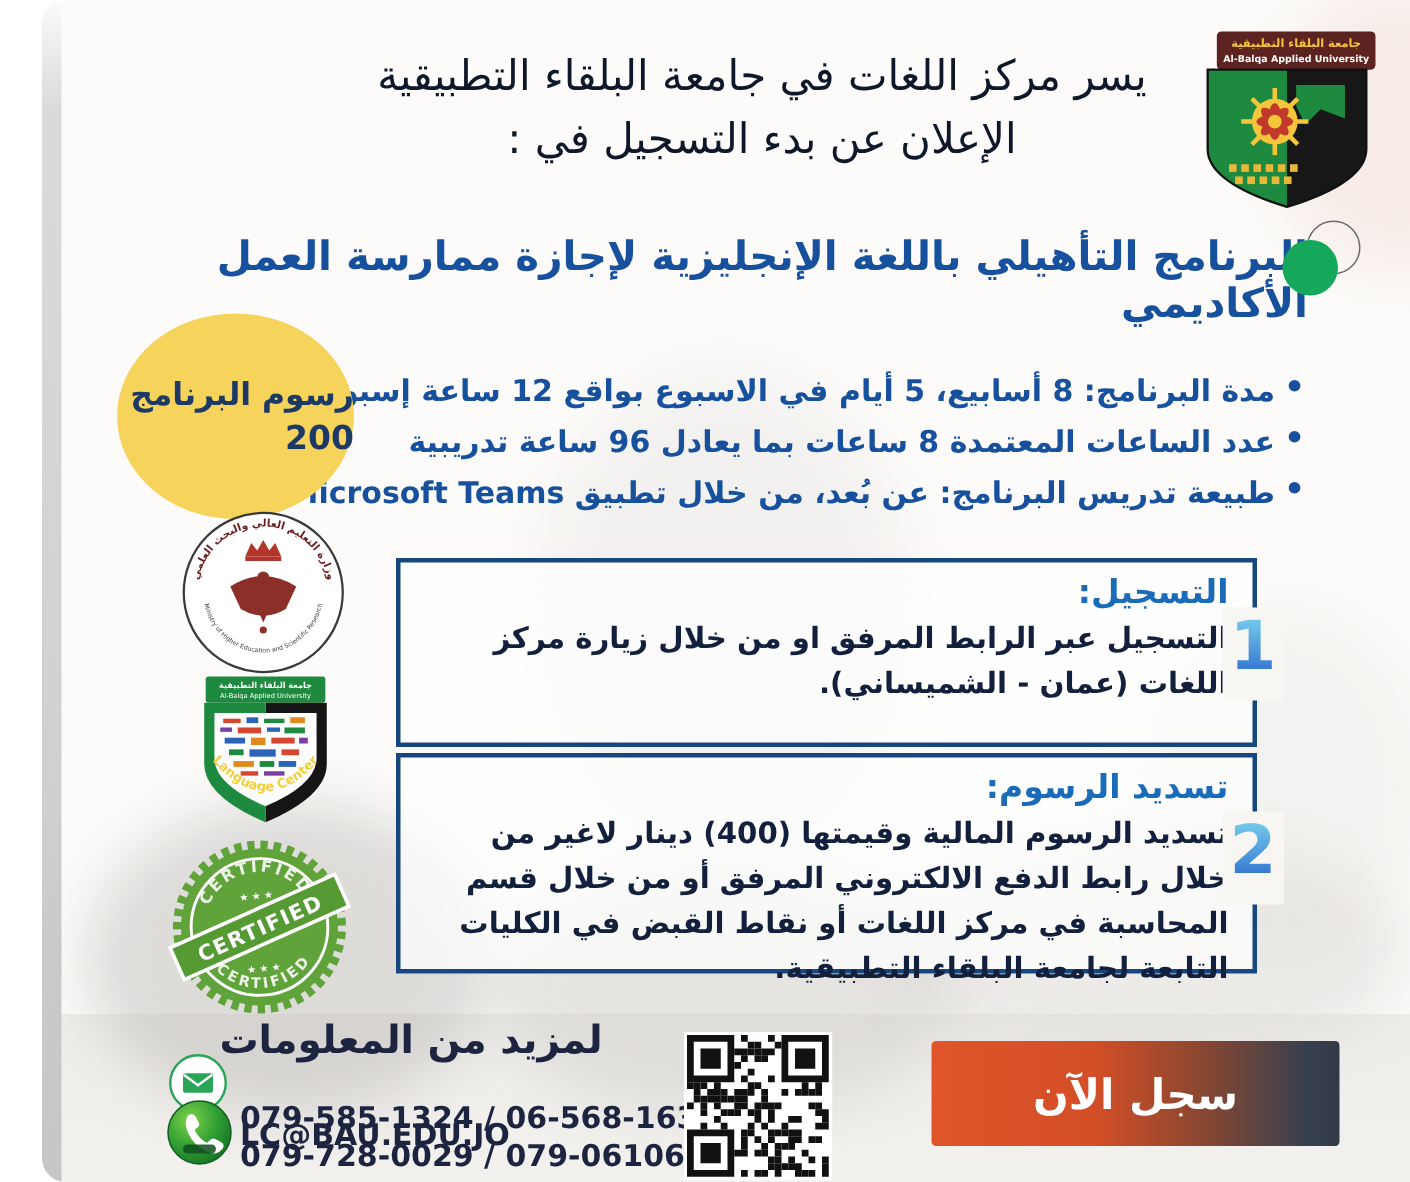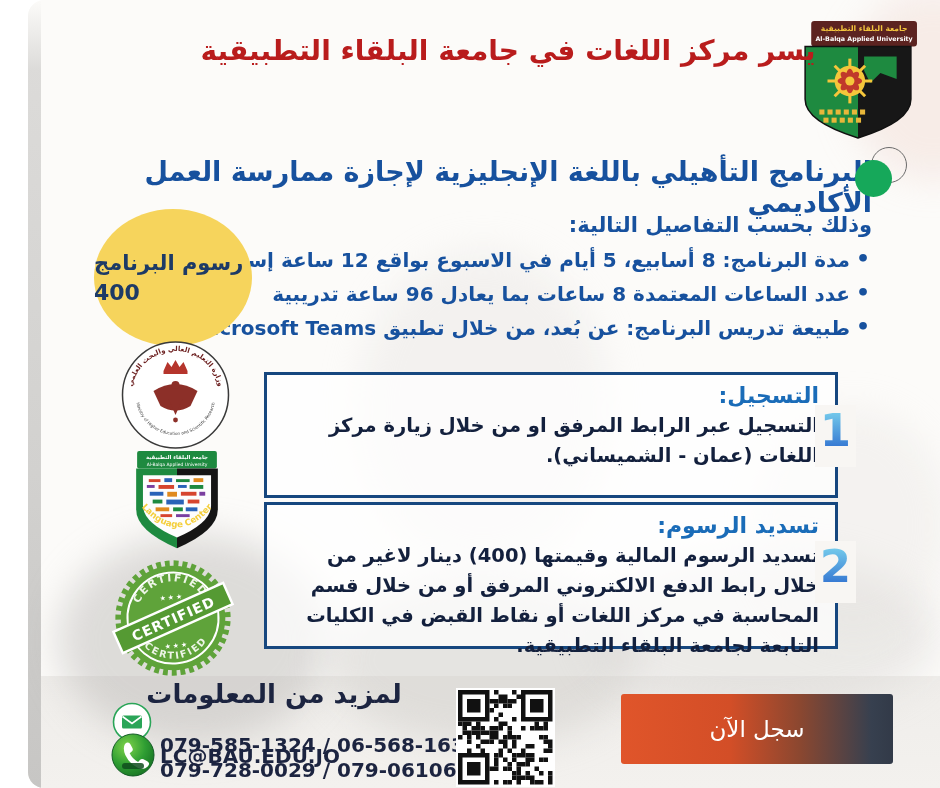--- a/index.html
+++ b/index.html
@@ -15,37 +15,37 @@
   .blob.b1{left:30px;top:535px;width:270px;height:210px;background:rgba(178,176,173,.42);}
   .blob.b2{left:300px;top:575px;width:310px;height:170px;background:rgba(204,202,199,.48);}
   .blob.b3{left:560px;top:555px;width:350px;height:160px;background:rgba(214,212,209,.42);}
   .blob.b4{left:330px;top:250px;width:250px;height:320px;background:rgba(229,227,224,.38);}
   .blob.b5{right:20px;top:410px;width:190px;height:230px;background:rgba(227,225,222,.32);}
   .blob.b6{right:-50px;top:-10px;width:170px;height:190px;background:rgba(233,196,186,.28);}
   .footer-band{position:absolute;left:0;top:676px;width:100%;height:112px;
     background:linear-gradient(180deg,#efedea,#f3f1ee);}
   
   .top-title{position:absolute;top:30px;left:172px;width:616px;text-align:center;
-    color:#b91c1c;font-weight:bold;font-size:28px;line-height:42px;}
+    color:#0f172a;font-weight:normal;font-size:28px;line-height:42px;}
   .uni-logo{position:absolute;top:20px;right:42px;width:136px;height:120px;}
   
   .heading{position:absolute;top:156px;right:96px;left:50px;text-align:right;
     color:#17519e;font-size:27px;font-weight:bold;z-index:1;margin:0;}
   .green-dot{position:absolute;top:160px;right:76px;width:37px;height:37px;border-radius:50%;
     background:#16a85a;z-index:3;}
   .ring-outline{position:absolute;top:147px;right:61px;width:34px;height:34px;border-radius:50%;
     border:1.5px solid #6b6b6b;background:transparent;z-index:2;}
   .details-intro{position:absolute;top:213px;right:96px;font-size:21px;font-weight:bold;color:#17519e;}
   .bullets{position:absolute;top:247px;right:96px;width:768px;list-style:none;margin:0;padding:0;
     color:#17519e;font-size:20px;font-weight:bold;}
   .bullets li{position:relative;padding-right:22px;line-height:26px;margin-bottom:8px;}
   .bullets li::before{content:"\2022";position:absolute;right:2px;top:-1px;font-size:22px;}
   
-  .fee-circle{position:absolute;left:66px;top:209px;width:158px;height:137px;border-radius:50%;
-    background:#f6d45c;display:flex;flex-direction:column;align-items:flex-end;justify-content:center;
+  .fee-circle{position:absolute;left:50px;top:209px;width:158px;height:137px;border-radius:50%;
+    background:#f6d45c;display:flex;flex-direction:column;align-items:flex-start;justify-content:center;
     color:#1d3a66;font-weight:bold;text-align:center;line-height:30px;}
   .fee-circle .l1,.fee-circle .l3{font-size:21px;}
   .fee-circle .l2{font-size:22px;}
   .ministry-logo{position:absolute;left:90px;top:339px;width:115px;height:112px;}
   .lc-logo{position:absolute;left:94px;top:449px;width:110px;height:107px;}
   .certified{position:absolute;left:80px;top:556px;width:130px;height:124px;transform:rotate(-6deg);}
   
   .info-box{position:absolute;left:236px;width:574px;box-sizing:border-box;
     border:3px solid #16477f;background:rgba(255,255,255,.72);
     padding:8px 16px 8px 14px;}
@@ -66,21 +66,21 @@
     font-size:26px;font-weight:bold;color:#1c2440;}
   .contact{position:absolute;direction:ltr;font-size:20px;font-weight:bold;color:#1c2440;white-space:nowrap;}
   .email-text{left:132px;top:744px;}
   .phone-line1{left:132px;top:733px;}
   .phone-line2{left:132px;top:758px;}
   .email-icon{position:absolute;left:84px;top:702px;width:40px;height:40px;}
   .phone-icon{position:absolute;left:82px;top:732px;width:46px;height:46px;}
   .qr{position:absolute;left:428px;top:688px;width:99px;height:99px;}
   .register-btn{position:absolute;left:593px;top:694px;width:272px;height:70px;border:none;border-radius:3px;
     background:linear-gradient(90deg,#e0552a 0%,#d34e27 40%,#8a4730 66%,#37404f 92%,#323a48 100%);
-    color:#fff;font-size:23px;font-weight:normal;font-family:inherit;cursor:pointer;}
+    color:#fff;font-size:28px;font-weight:bold;font-family:inherit;cursor:pointer;}
 </style>
 </head>
 <body>
 
 <div class="poster">
 
   <div class="footer-band"></div>
   <div class="bg-left-strip"></div>
   <div class="blob b1"></div>
   <div class="blob b2"></div>
@@ -123,37 +123,37 @@
           <rect x="40" y="96" width="5" height="5"></rect>
         <rect x="48" y="96" width="5" height="5"></rect>
           <rect x="56" y="96" width="5" height="5"></rect>
         <rect x="64" y="96" width="5" height="5"></rect>
       </g>
     </svg>
   </div>
 
   <div class="top-title">
     <div>يسر مركز اللغات في جامعة البلقاء التطبيقية</div>
+    <div>الإعلان عن  بدء التسجيل في :</div>
   </div>
 
   <span class="ring-outline"></span>
   <span class="green-dot"></span>
   <h1 class="heading">البرنامج التأهيلي باللغة الإنجليزية لإجازة ممارسة العمل الأكاديمي</h1>
 
-  <div class="details-intro">وذلك بحسب التفاصيل التالية:</div>
 
   <ul class="bullets">
     <li><span>مدة البرنامج: 8 أسابيع، 5 أيام في الاسبوع بواقع 12 ساعة إسبوعيًا.</span></li>
     <li><span>عدد الساعات المعتمدة 8 ساعات بما يعادل 96 ساعة تدريبية</span></li>
     <li><span>طبيعة تدريس البرنامج: عن بُعد، من خلال تطبيق Microsoft Teams.</span></li>
   </ul>
 
   <div class="fee-circle">
     <span class="l1">رسوم البرنامج</span>
-    <span class="l2">400</span>
+    <span class="l2">200</span>
   </div>
 
   <div class="ministry-logo">
     <svg viewBox="0 0 112 112" width="115" height="112">
       <circle cx="56" cy="56" r="53" fill="#ffffff" stroke="#3a3a3a" stroke-width="1.5"></circle>
       <defs>
         <path id="mtop" d="M12,56 a44,44 0 1 1 88,0"></path>
         <path id="mbot" d="M16,56 a40,40 0 1 0 80,0"></path>
       </defs>
       <text font-size="7" fill="#6b1d1d" font-weight="bold">

